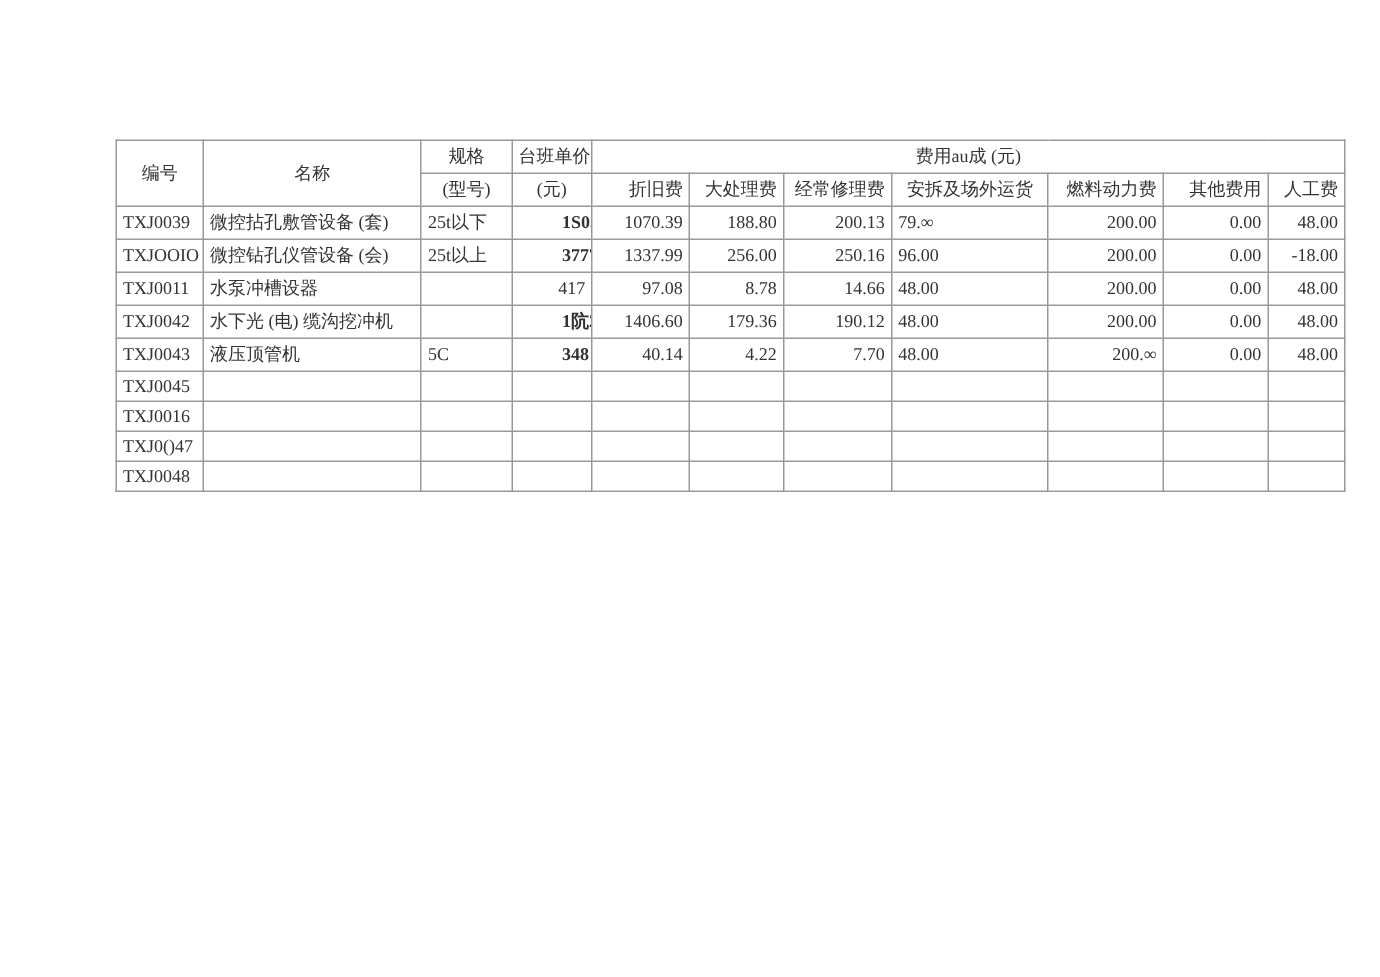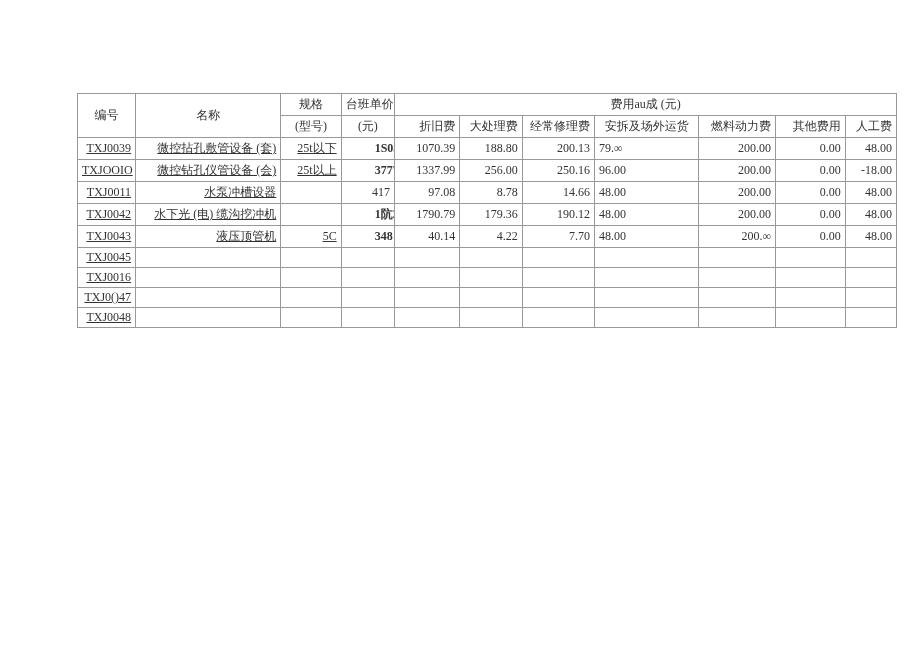--- a/index.html
+++ b/index.html
@@ -42,21 +42,21 @@
     .col-name { width: 125px; }
     .col-spec { width: 52px; }
     .col-unit { width: 46px; }
     .col-v1 { width: 56px; }
     .col-v2 { width: 54px; }
     .col-v3 { width: 62px; }
     .col-v4 { width: 90px; }
     .col-v5 { width: 66px; }
     .col-v6 { width: 60px; }
     .col-v7 { width: 44px; }
-    .txt-l { text-align: right; text-decoration: underline; }
+    .txt-l { text-align: left; }
     .txt-r { text-align: right; }
     .txt-c { }
     .bold { font-weight: bold; padding-left: 33px; }
   </style>
 </head>
 <body>
 
 <div class="table-container">
   <table>
     <colgroup>
@@ -130,21 +130,21 @@
           <td class="txt-c">48.00</td>
           <td class="txt-r">200.00</td>
           <td class="txt-r">0.00</td>
           <td class="txt-r">48.00</td>
         </tr>
         <tr>
           <td class="txt-l">TXJ0042</td>
           <td class="txt-l">水下光 (电) 缆沟挖冲机</td>
           <td class="txt-l"></td>
           <td class="txt-r bold">1阬2</td>
-          <td class="txt-r">1790.79</td>
+          <td class="txt-r">1406.60</td>
           <td class="txt-r">179.36</td>
           <td class="txt-r">190.12</td>
           <td class="txt-c">48.00</td>
           <td class="txt-r">200.00</td>
           <td class="txt-r">0.00</td>
           <td class="txt-r">48.00</td>
         </tr>
         <tr>
           <td class="txt-l">TXJ0043</td>
           <td class="txt-l">液压顶管机</td>

